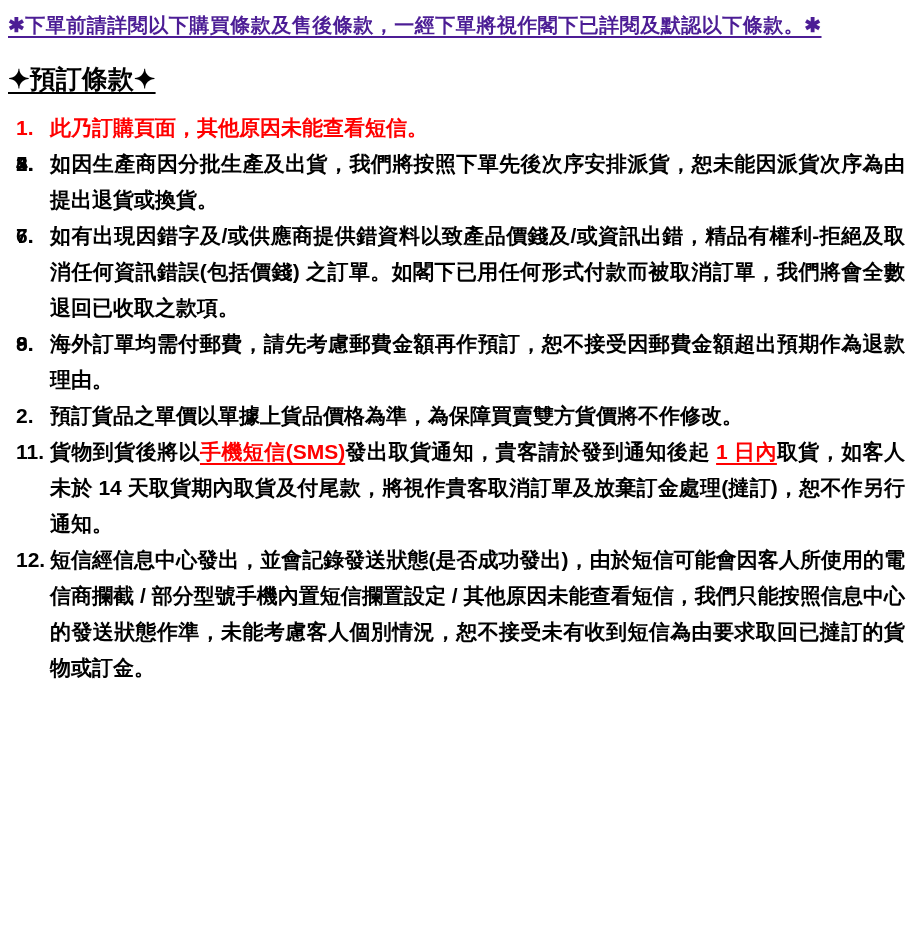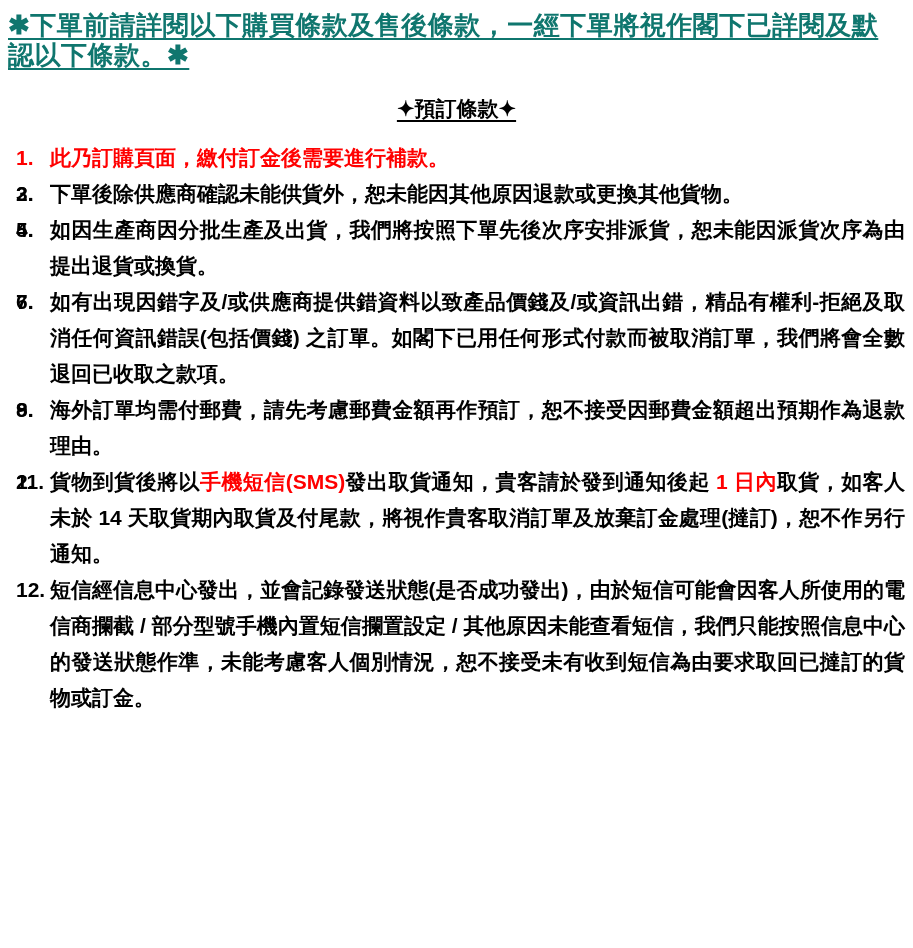--- a/index.html
+++ b/index.html
@@ -15,36 +15,35 @@
     font-weight: 700;
     color: #000000;
     -webkit-font-smoothing: antialiased;
   }
   .page {
     box-sizing: border-box;
     width: 913px;
     padding: 10px 8px 12px 8px;
   }
   .title {
-    color: #0f766e;
-    font-size: 26px;
+    color: #4c1d95;
+    font-size: 20px;
     line-height: 30px;
     text-decoration: underline;
     text-underline-offset: 4px;
     margin: 0 16px 26px 0;
     letter-spacing: 0.5px;
   }
   .section-heading {
     color: #000000;
-    font-size: 21px;
+    font-size: 26px;
     line-height: 26px;
     text-decoration: underline;
     text-underline-offset: 4px;
     margin: 0 0 18px 0;
-    text-align: center;
   }
   .terms {
     list-style: none;
     margin: 0;
     padding: 0;
     font-size: 21px;
     line-height: 36px;
     text-align: justify;
   }
   .term {
@@ -55,44 +54,44 @@
     position: absolute;
     left: 8px;
     top: 0;
     text-align: left;
   }
   .term.red {
     color: #ff0000;
   }
   .seg-red-underline {
     color: #ff0000;
+    text-decoration: underline;
     text-underline-offset: 4px;
   }
 </style>
 </head>
 <body>
 
 <div class="page">
   <div class="title">✱下單前請詳閱以下購買條款及售後條款，一經下單將視作閣下已詳閱及默認以下條款。✱</div>
 
   <div class="section-heading">✦預訂條款✦</div>
 
   <ol class="terms" id="terms-list">
   <li class="term red">
     <span class="num">1.</span>
-    <span class="body"><span>此乃訂購頁面，繳付訂金後需要進行補款。</span></span>
+    <span class="body"><span>此乃訂購頁面，其他原因未能查看短信。</span></span>
   </li>
 
   <li class="term">
     <span class="num">2.</span>
   </li>
 
   <li class="term">
     <span class="num">3.</span>
-    <span class="body"><span>下單後除供應商確認未能供貨外，恕未能因其他原因退款或更換其他貨物。</span></span>
   </li>
 
   <li class="term">
     <span class="num">4.</span>
   </li>
 
   <li class="term">
     <span class="num">5.</span>
     <span class="body"><span>如因生產商因分批生產及出貨，我們將按照下單先後次序安排派貨，恕未能因派貨次序為由提出退貨或換貨。</span></span>
   </li>
@@ -110,20 +109,21 @@
     <span class="num">8.</span>
   </li>
 
   <li class="term">
     <span class="num">9.</span>
     <span class="body"><span>海外訂單均需付郵費，請先考慮郵費金額再作預訂，恕不接受因郵費金額超出預期作為退款理由。</span></span>
   </li>
 
   <li class="term">
     <span class="num">2.</span>
+    <span class="body"><span>預訂貨品之單價以單據上貨品價格為準，為保障買賣雙方貨價將不作修改。</span></span>
   </li>
 
   <li class="term">
     <span class="num">11.</span>
     <span class="body"><span>貨物到貨後將以</span><span class="seg-red-underline">手機短信(SMS)</span><span>發出取貨通知，貴客請於發到通知後起 </span><span class="seg-red-underline">1 日內</span><span>取貨，如客人未於 14 天取貨期內取貨及付尾款，將視作貴客取消訂單及放棄訂金處理(撻訂)，恕不作另行通知。</span></span>
   </li>
 
   <li class="term">
     <span class="num">12.</span>
     <span class="body"><span>短信經信息中心發出，並會記錄發送狀態(是否成功發出)，由於短信可能會因客人所使用的電信商攔截 / 部分型號手機內置短信攔置設定 / 其他原因未能查看短信，我們只能按照信息中心的發送狀態作準，未能考慮客人個別情況，恕不接受未有收到短信為由要求取回已撻訂的貨物或訂金。</span></span>

